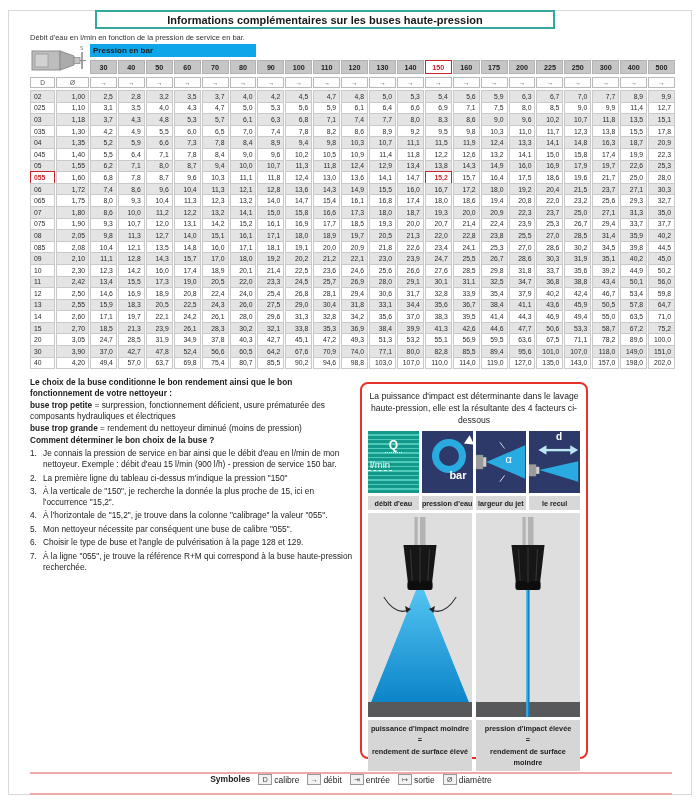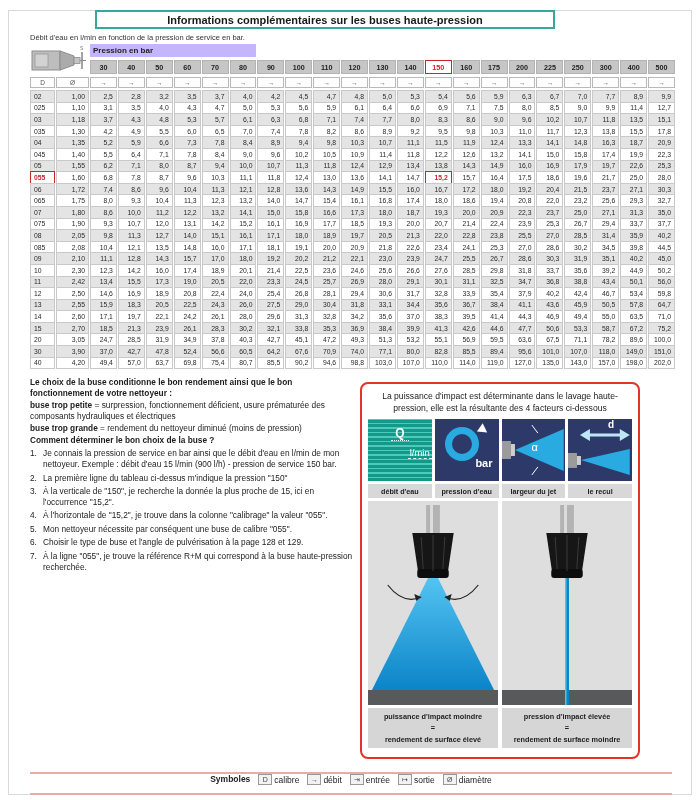--- a/index.html
+++ b/index.html
@@ -6,21 +6,21 @@
   body{width:700px;height:800px;position:relative;font-family:"Liberation Sans",sans-serif;overflow:hidden;color:#222;}
   .frame{position:absolute;left:8px;top:10px;width:682px;height:783px;border:1px solid #d9d9d9;}
   .title-box{position:absolute;left:95px;top:10px;width:460px;height:19px;border:2px solid #35a79b;background:#fff;
     display:flex;align-items:center;justify-content:center;font-weight:bold;font-size:11px;color:#1a1a1a;box-sizing:border-box;}
   .subtitle{position:absolute;left:30px;top:33px;font-size:7.5px;color:#333;}
 
   
   .table-wrap{position:absolute;left:30px;top:44px;width:645px;}
   .grid-row{display:grid;grid-template-columns:25px 33px repeat(21,1fr);column-gap:1px;}
   .plabel-row{height:13px;margin-bottom:3px;}
-  .plabel{grid-column:3 / span 6;background:#c4b5fd;font-weight:bold;font-size:8px;line-height:13px;padding-left:3px;color:#222;}
+  .plabel{grid-column:3 / span 6;background:#0ea5e9;font-weight:bold;font-size:8px;line-height:13px;padding-left:3px;color:#222;}
   .phdr-row{height:14px;margin-bottom:3px;}
   .phdr{background:#c6c6c6;border:1px solid #b3b3b3;font-weight:bold;font-size:7.2px;display:flex;align-items:center;justify-content:center;box-sizing:border-box;color:#222;}
   .phdr.hl{background:#fff;border:1px solid #c9252c;color:#c9252c;}
   .sym-row{height:11px;margin-bottom:2px;}
   .sym{background:#fdfdfd;border:1px solid #b9b9b9;color:#555;font-size:6.5px;display:flex;align-items:center;justify-content:center;box-sizing:border-box;}
   .trow{height:12.6px;margin-top:-1px;}
   .trow:first-child{margin-top:0;}
   .trow > div{border:1px solid #c9c9c9;box-sizing:border-box;font-size:6.8px;display:flex;align-items:center;background:#fff;color:#2a2a2a;}
   .trow.shade > div{background:#e4e4e4;}
   .dcell{padding-left:3px;}
@@ -31,29 +31,29 @@
   
   .left-text{position:absolute;left:30px;top:377px;width:324px;font-size:8.3px;line-height:1.32;color:#1c1c1c;}
   .left-text p{margin:0 0 1px 0;}
   .b{font-weight:bold;}
   .steps{margin-top:2px;}
   .step{display:grid;grid-template-columns:13px 1fr;margin-top:2.5px;}
   .stepnum{font-size:8.3px;}
   .steptext{font-size:8.3px;}
 
   
-  .panel{position:absolute;left:360px;top:382px;width:280px;height:377px;border:2px solid #e5332a;border-radius:8px;
+  .panel{position:absolute;left:360px;top:382px;width:228px;height:377px;border:2px solid #e5332a;border-radius:8px;
     background:#fff;box-sizing:border-box;padding:5px 6px;}
   .panel-title{font-size:8.6px;text-align:center;line-height:1.4;margin:1px 0 5px 0;color:#222;}
   .tiles{display:grid;grid-template-columns:repeat(4,1fr);gap:3px;height:62px;}
   .tile{position:relative;background:#2d3a69;overflow:hidden;}
   .tile.flow{background:repeating-linear-gradient(0deg,#12998a 0px,#12998a 3px,#4fc9b8 3px,#4fc9b8 4.5px);}
   .flow-q{position:absolute;top:7px;left:0;right:0;text-align:center;color:#fff;font-size:12px;font-weight:bold;}
   .flow-q span{border-bottom:1px dotted rgba(255,255,255,.9);padding:0 4px;}
-  .flow-u{position:absolute;top:28px;left:0;right:0;text-align:right;color:#fff;font-size:9.5px;padding-left:17px;}
+  .flow-u{position:absolute;top:28px;left:0;right:0;text-align:left;color:#fff;font-size:9.5px;}
   .flow-u span{border-bottom:1px dashed rgba(255,255,255,.9);padding:0 2px;}
   .gauge{position:absolute;left:10px;top:8px;width:34px;height:34px;border:7px solid #29abe2;border-radius:50%;box-sizing:border-box;}
   .gauge-arrow{position:absolute;left:44px;top:6px;width:0;height:0;border-left:9px solid #fff;border-top:5px solid transparent;border-bottom:5px solid transparent;transform:rotate(35deg);}
   .bar-label{position:absolute;right:6px;bottom:12px;color:#fff;font-size:11px;font-weight:bold;}
   .alpha-label{position:absolute;left:30px;top:22px;color:#fff;font-size:11px;}
   .d-label{position:absolute;right:18px;top:0px;color:#fff;font-size:10px;font-weight:bold;}
   .labels{display:grid;grid-template-columns:repeat(4,1fr);gap:3px;margin-top:3px;}
   .flabel{background:#d8d8d8;font-weight:bold;font-size:7.2px;text-align:center;padding:2.5px 0;color:#222;}
   .illus{display:grid;grid-template-columns:1fr 1fr;gap:4px;margin-top:3px;height:204px;}
   .ill{background:#dedede;position:relative;}

